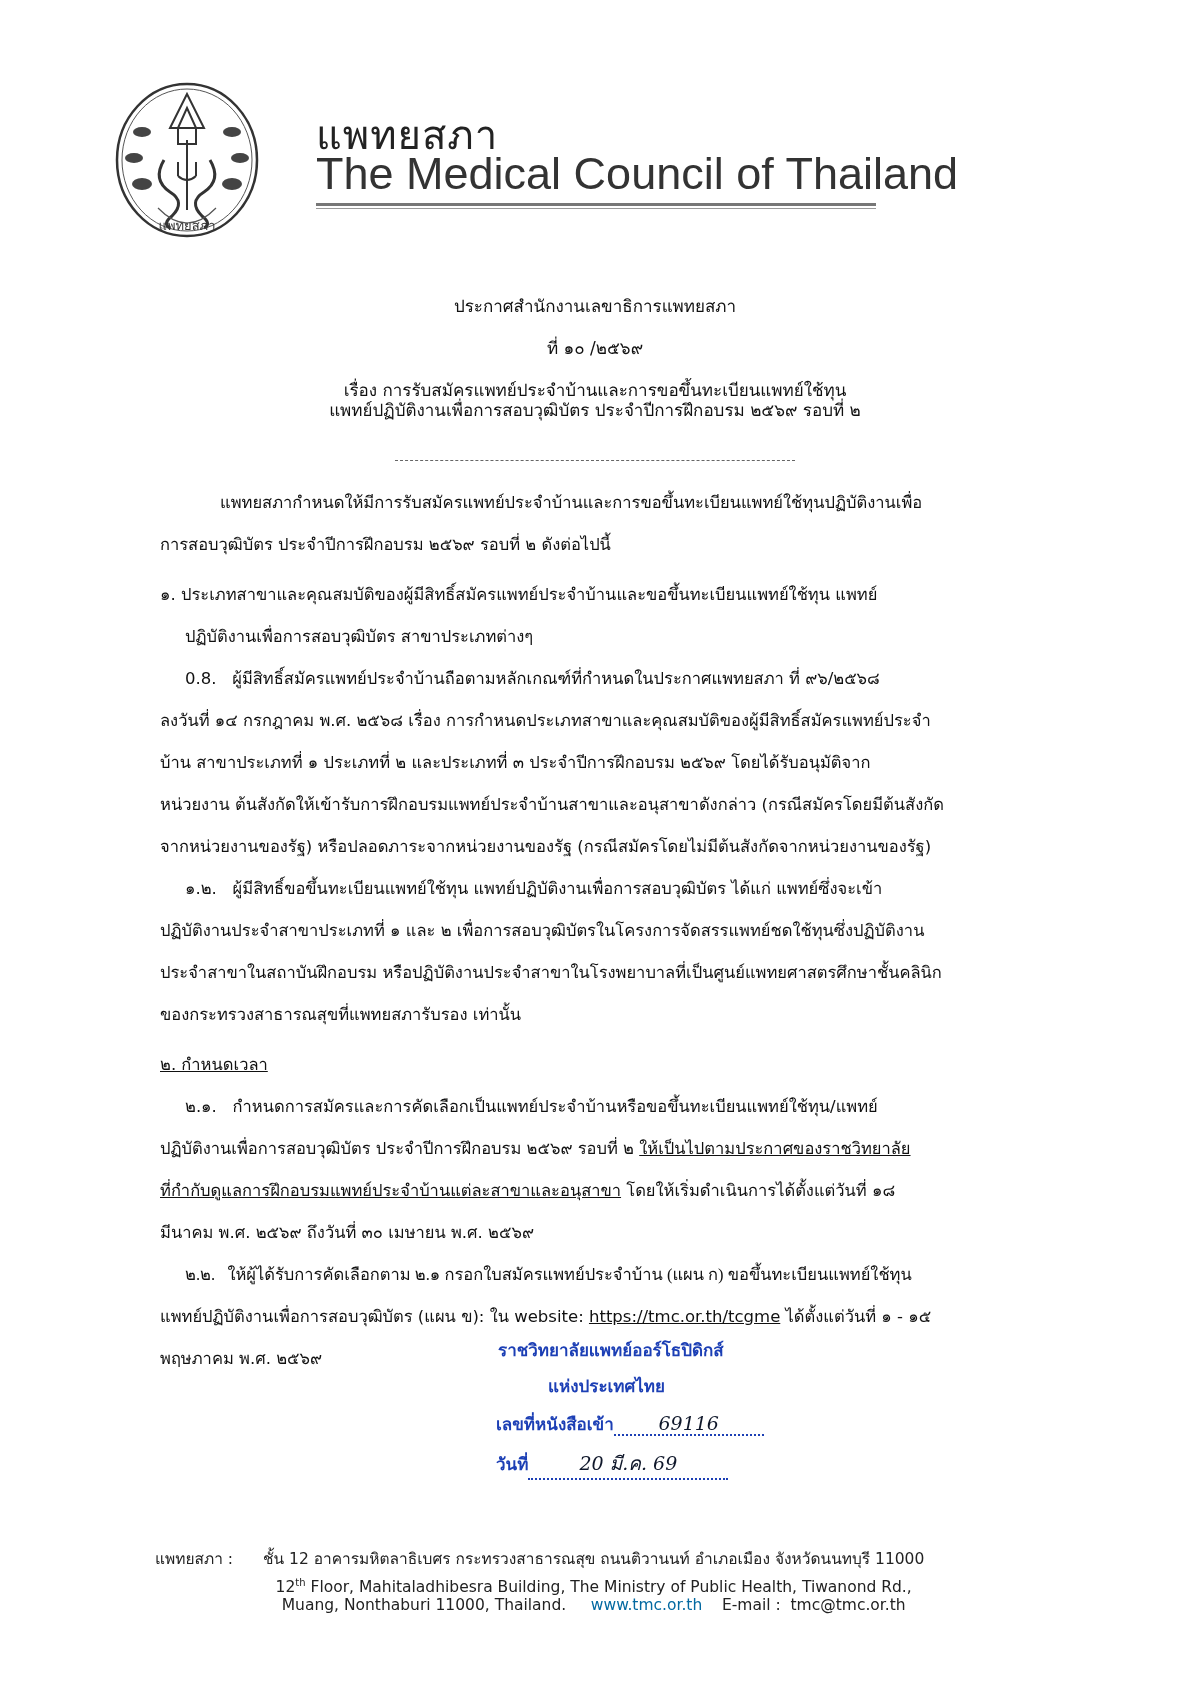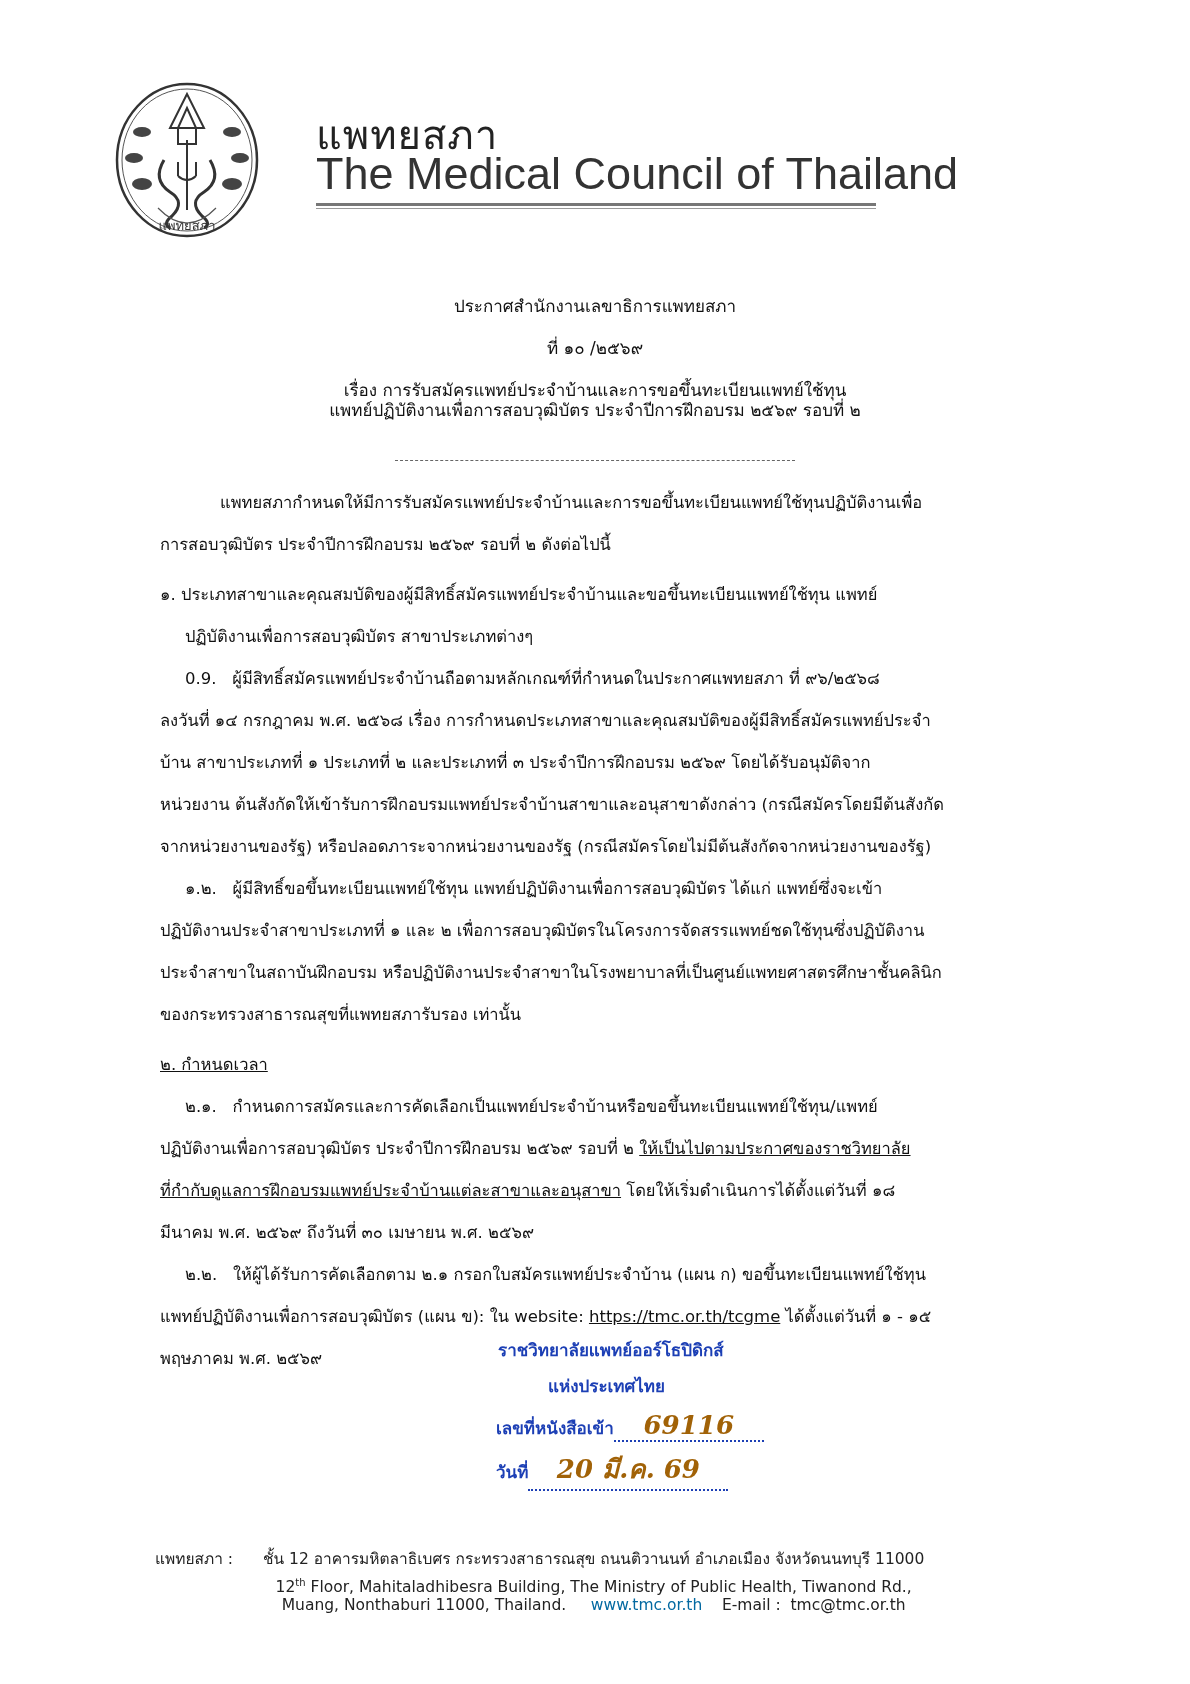--- a/index.html
+++ b/index.html
@@ -19,21 +19,21 @@
   .title { left: 0; width: 1190px; text-align: center; font-size: 17px; color: #111; }
   .dashes { left: 395px; top: 460px; width: 400px; border-top: 1px dashed #666; }
 
   
   .body-text { font-size: 16.5px; line-height: 42px; color: #111; }
   .line { position: absolute; white-space: nowrap; }
   .u { text-decoration: underline; }
 
   
   .stamp { color: #1c3fb5; font-weight: bold; font-size: 17px; font-family: "DejaVu Sans", sans-serif; }
-  .hand { color: #a16207; font-family: "DejaVu Serif", serif; font-style: italic; font-size: 26px; font-weight: bold; }
+  .hand { color: #0f172a; font-family: "DejaVu Serif", serif; font-style: italic; font-size: 19px; font-weight: normal; }
   .dots { display: inline-block; border-bottom: 2px dotted #1c3fb5; vertical-align: baseline; }
 
   
   .footer { left: 155px; top: 1548px; font-size: 15.5px; line-height: 23px; color: #222; }
   .footer .lbl { position: absolute; left: 0; top: 0; white-space: nowrap; }
   .footer .lines { position: absolute; left: 108px; top: 0; white-space: nowrap; }
   .footer .lines div { height: 23px; text-align: center; }
   sup { font-size: 10px; }
 </style>
 </head>
@@ -76,21 +76,21 @@
 <div class="abs dashes"></div>
 
 <div class="body-text">
   <div class="line" style="left:220px; top:482px;">แพทยสภากำหนดให้มีการรับสมัครแพทย์ประจำบ้านและการขอขึ้นทะเบียนแพทย์ใช้ทุนปฏิบัติงานเพื่อ</div>
   <div class="line" style="left:160px; top:524px;">การสอบวุฒิบัตร ประจำปีการฝึกอบรม ๒๕๖๙ รอบที่ ๒ ดังต่อไปนี้</div>
 
   <div class="line" style="left:160px; top:574px;">๑. ประเภทสาขาและคุณสมบัติของผู้มีสิทธิ์สมัครแพทย์ประจำบ้านและขอขึ้นทะเบียนแพทย์ใช้ทุน แพทย์</div>
   <div class="line" style="left:185px; top:616px;">ปฏิบัติงานเพื่อการสอบวุฒิบัตร สาขาประเภทต่างๆ</div>
 
   <div class="line" style="left:185px; top:658px;">
-    <span>0.9.</span>&nbsp;&nbsp;&nbsp;<span>ผู้มีสิทธิ์สมัครแพทย์ประจำบ้านถือตามหลักเกณฑ์ที่กำหนดในประกาศแพทยสภา ที่ ๙๖/๒๕๖๘</span>
+    <span>0.8.</span>&nbsp;&nbsp;&nbsp;<span>ผู้มีสิทธิ์สมัครแพทย์ประจำบ้านถือตามหลักเกณฑ์ที่กำหนดในประกาศแพทยสภา ที่ ๙๖/๒๕๖๘</span>
   </div>
   <div class="line" style="left:160px; top:700px;">ลงวันที่ ๑๔ กรกฎาคม พ.ศ. ๒๕๖๘ เรื่อง การกำหนดประเภทสาขาและคุณสมบัติของผู้มีสิทธิ์สมัครแพทย์ประจำ</div>
   <div class="line" style="left:160px; top:742px;">บ้าน สาขาประเภทที่ ๑ ประเภทที่ ๒ และประเภทที่ ๓ ประจำปีการฝึกอบรม ๒๕๖๙ โดยได้รับอนุมัติจาก</div>
   <div class="line" style="left:160px; top:784px;">หน่วยงาน  ต้นสังกัดให้เข้ารับการฝึกอบรมแพทย์ประจำบ้านสาขาและอนุสาขาดังกล่าว (กรณีสมัครโดยมีต้นสังกัด</div>
   <div class="line" style="left:160px; top:826px;">จากหน่วยงานของรัฐ) หรือปลอดภาระจากหน่วยงานของรัฐ (กรณีสมัครโดยไม่มีต้นสังกัดจากหน่วยงานของรัฐ)</div>
 
   <div class="line" style="left:185px; top:868px;">
     <span>๑.๒.</span>&nbsp;&nbsp;&nbsp;<span>ผู้มีสิทธิ์ขอขึ้นทะเบียนแพทย์ใช้ทุน แพทย์ปฏิบัติงานเพื่อการสอบวุฒิบัตร ได้แก่ แพทย์ซึ่งจะเข้า</span>
   </div>
   <div class="line" style="left:160px; top:910px;">ปฏิบัติงานประจำสาขาประเภทที่ ๑ และ ๒ เพื่อการสอบวุฒิบัตรในโครงการจัดสรรแพทย์ชดใช้ทุนซึ่งปฏิบัติงาน</div>
@@ -103,21 +103,21 @@
     <span>๒.๑.</span>&nbsp;&nbsp;&nbsp;<span>กำหนดการสมัครและการคัดเลือกเป็นแพทย์ประจำบ้านหรือขอขึ้นทะเบียนแพทย์ใช้ทุน/แพทย์</span>
   </div>
   <div class="line" style="left:160px; top:1128px;">
     <span>ปฏิบัติงานเพื่อการสอบวุฒิบัตร ประจำปีการฝึกอบรม ๒๕๖๙ รอบที่ ๒ </span><span class="u">ให้เป็นไปตามประกาศของราชวิทยาลัย</span>
   </div>
   <div class="line" style="left:160px; top:1170px;">
     <span class="u">ที่กำกับดูแลการฝึกอบรมแพทย์ประจำบ้านแต่ละสาขาและอนุสาขา</span><span> โดยให้เริ่มดำเนินการได้ตั้งแต่วันที่ ๑๘</span>
   </div>
   <div class="line" style="left:160px; top:1212px;">มีนาคม พ.ศ. ๒๕๖๙ ถึงวันที่ ๓๐ เมษายน พ.ศ. ๒๕๖๙</div>
 
-  <div class="line" style="left:185px; top:1254px;">
+  <div class="line" style="left:185px; top:1254px;font-family:Liberation Serif, serif;">
     <span>๒.๒.</span>&nbsp;&nbsp;&nbsp;<span>ให้ผู้ได้รับการคัดเลือกตาม ๒.๑ กรอกใบสมัครแพทย์ประจำบ้าน (แผน ก) ขอขึ้นทะเบียนแพทย์ใช้ทุน</span>
   </div>
   <div class="line" style="left:160px; top:1296px;">
     <span>แพทย์ปฏิบัติงานเพื่อการสอบวุฒิบัตร (แผน ข): ใน website: </span><a class="u" style="color:#111;">https://tmc.or.th/tcgme</a><span> ได้ตั้งแต่วันที่ ๑ - ๑๕</span>
   </div>
   <div class="line" style="left:160px; top:1338px;">พฤษภาคม พ.ศ. ๒๕๖๙</div>
 </div>
 
 <div class="abs stamp" style="left:498px; top:1336px;">ราชวิทยาลัยแพทย์ออร์โธปิดิกส์</div>
 <div class="abs stamp" style="left:548px; top:1372px;">แห่งประเทศไทย</div>

